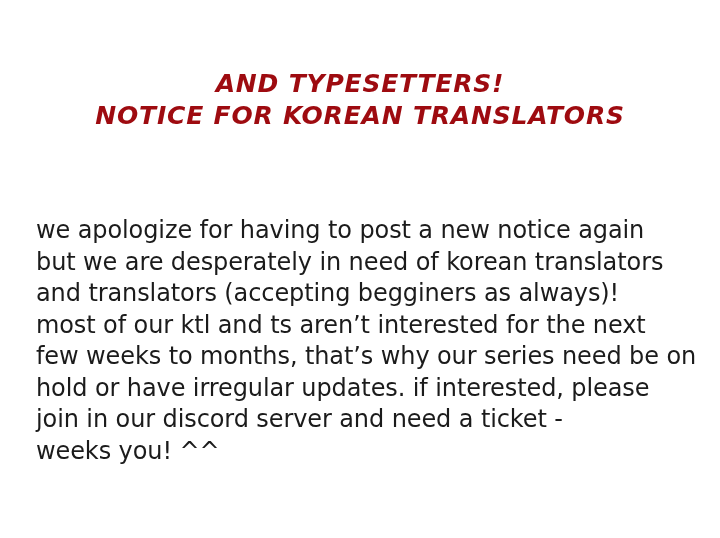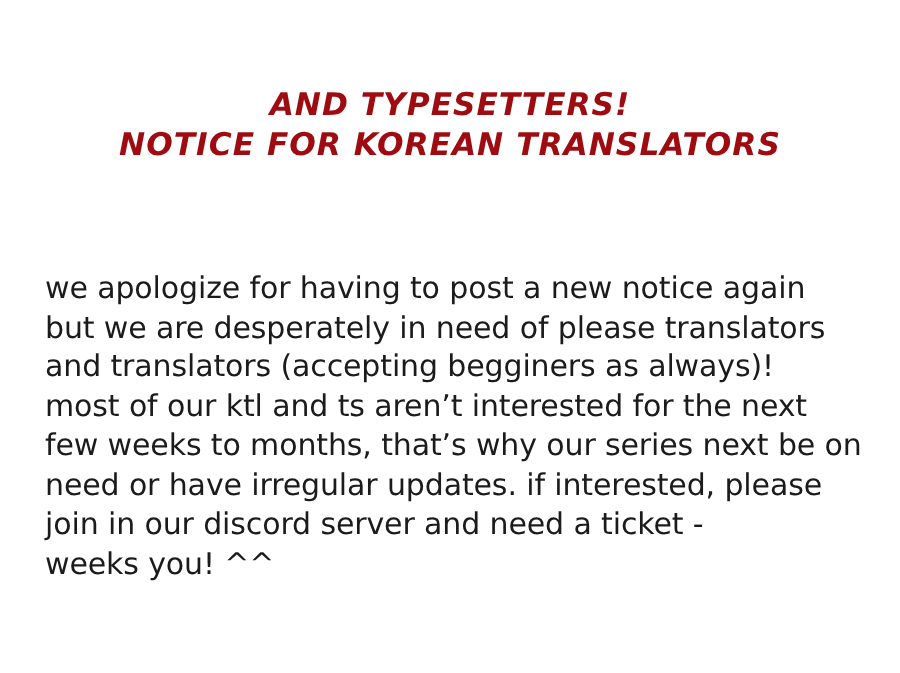--- a/index.html
+++ b/index.html
@@ -60,22 +60,22 @@
 
 <div class="page">
 
   <div class="notice-heading">
     <span class="line">AND TYPESETTERS!</span>
     <span class="line">NOTICE FOR KOREAN TRANSLATORS</span>
   </div>
 
   <div class="notice-body">
     <span class="line">we apologize for having to post a new notice again</span>
-    <span class="line">but we are desperately in need of please translators</span>
+    <span class="line">but we are desperately in need of korean translators</span>
     <span class="line">and translators (accepting begginers as always)!</span>
     <span class="line">most of our ktl and ts aren’t interested for the next</span>
-    <span class="line">few weeks to months, that’s why our series next be on</span>
-    <span class="line">need or have irregular updates. if interested, please</span>
+    <span class="line">few weeks to months, that’s why our series need be on</span>
+    <span class="line">hold or have irregular updates. if interested, please</span>
     <span class="line">join in our discord server and need a ticket -</span>
     <span class="line">weeks you! ^^</span>
   </div>
 
 </div>
 
 </body></html>

